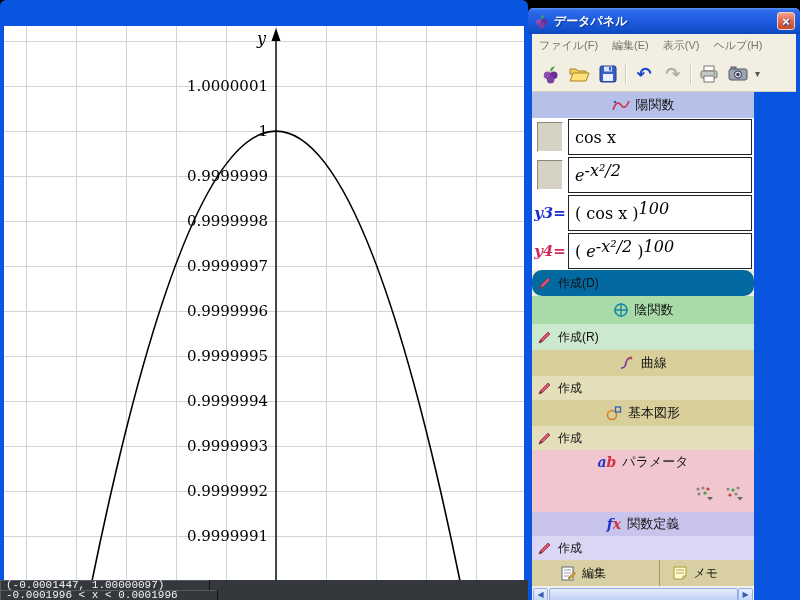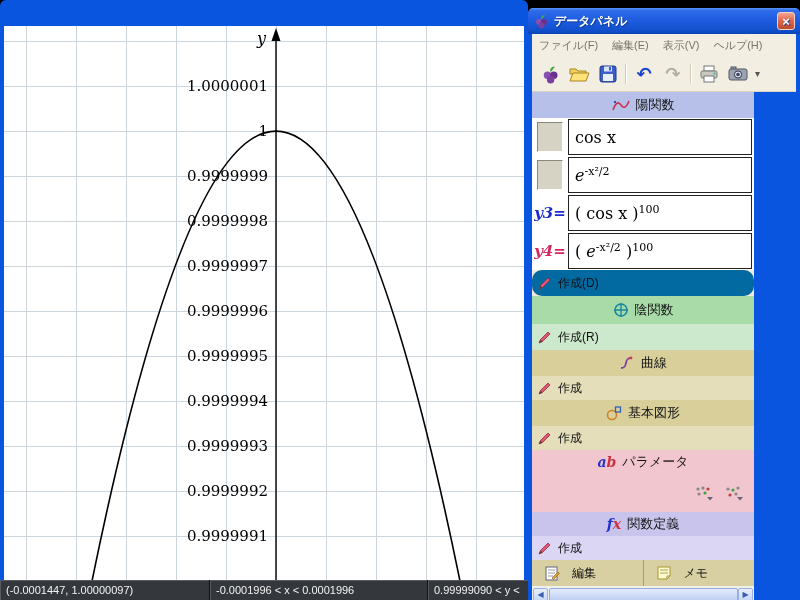--- a/index.html
+++ b/index.html
@@ -28,21 +28,21 @@
   
   #plot{position:absolute;left:4px;top:26px;width:520px;height:554px;background:#fff;
     background-image:linear-gradient(to right,#ccd4dc 1px,transparent 1px),
                      linear-gradient(to bottom,#ccd4dc 1px,transparent 1px);
     background-size:50px 45px;background-position:22px 0,0 15px;overflow:hidden;}
   #plot svg{position:absolute;left:0;top:0;}
   .tick{font-family:"DejaVu Serif",serif;font-size:15px;fill:#000;}
   .ylab{font-family:"DejaVu Serif",serif;font-size:16px;font-style:italic;fill:#000;}
 
   #statusbar{position:absolute;left:0;bottom:0;width:576px;height:20px;background:#34383d;
-    display:flex;color:#f2f2f2;font-size:11px;font-family:Liberation Sans, sans-serif;}
+    display:flex;color:#f2f2f2;font-size:11px;font-family:Liberation Mono, monospace;flex-direction:column;}
   .seg{border-right:1px solid #101215;box-shadow:inset 1px 1px 0 #565b62;
     display:flex;align-items:center;padding:0 6px;white-space:nowrap;overflow:hidden;box-sizing:border-box;}
   .seg1{width:210px;} .seg2{width:218px;} .seg3{flex:1;}
 
   
   #menubar{position:absolute;left:4px;top:26px;width:264px;height:22px;background:#f2efe2;
     display:flex;align-items:center;font-size:11px;color:#77756a;}
   .menu-item{padding:3px 7px;}
   #toolbar{position:absolute;left:4px;top:48px;width:264px;height:36px;background:#f2efe2;
     border-bottom:1px solid #d8d4c0;display:flex;align-items:center;gap:5px;padding:0 6px;box-sizing:border-box;}
@@ -71,30 +71,30 @@
 
   .fn-row{height:38px;display:flex;align-items:center;background:#ffffff;}
   .fn-left{width:36px;display:flex;align-items:center;justify-content:center;}
   .fn-gray{width:24px;height:28px;background:#d6d2c4;
     border:1px solid;border-color:#8a8878 #ffffff #ffffff #8a8878;}
   .fn-label{font-family:"DejaVu Serif",serif;font-style:italic;font-weight:bold;font-size:15px;}
   .c-blue{color:#1b2bd0;} .c-red{color:#d22a5c;}
   .fn-cell{flex:1;height:36px;background:#fff;border:1px solid #222;margin-right:2px;
     display:flex;align-items:center;padding:0 6px;font-family:"DejaVu Serif",serif;
     font-size:16px;white-space:pre;box-sizing:border-box;}
-  .fn-cell sup{font-size:11px;vertical-align:super;line-height:1;margin-top:-8px;}
+  .fn-cell sup{font-size:16px;vertical-align:super;line-height:1;margin-top:-8px;font-style:italic;}
   .it{font-style:italic;}
 
   .param-icons{height:38px;background:#f1c6cf;display:flex;align-items:center;
     justify-content:flex-end;gap:10px;padding-right:10px;}
   .abfx{font-family:"DejaVu Serif",serif;font-style:italic;font-weight:bold;font-size:14px;line-height:1;}
   .abfx .l1{color:#2233cc;} .abfx .l2{color:#cc3344;}
 
   .edit-memo{height:26px;background:#d8d0a2;display:flex;font-size:12px;color:#111;}
-  .half{flex:1;display:flex;align-items:center;gap:12px;padding-left:12px;}
+  .half{flex:1;display:flex;align-items:center;gap:6px;padding-left:12px;margin-left:16px;}
   .half+.half{border-left:1px solid #a89c60;}
 
   .hscroll{height:18px;background:#f1f0e8;display:flex;align-items:center;padding:1px;}
   .sb-btn{width:17px;height:15px;border-radius:2px;border:1px solid #98b0e8;box-sizing:border-box;
     background:linear-gradient(180deg,#e9effe,#c2d3f8);display:flex;align-items:center;
     justify-content:center;color:#3a5fb0;font-size:8px;line-height:1;}
   .sb-thumb{width:216px;height:15px;margin-left:1px;border-radius:2px;border:1px solid #93ace4;
     box-sizing:border-box;background:linear-gradient(180deg,#e4ecfd,#b8cbf4);}
   .sb-track{flex:1;}
   .sb-right{margin-left:auto;}

